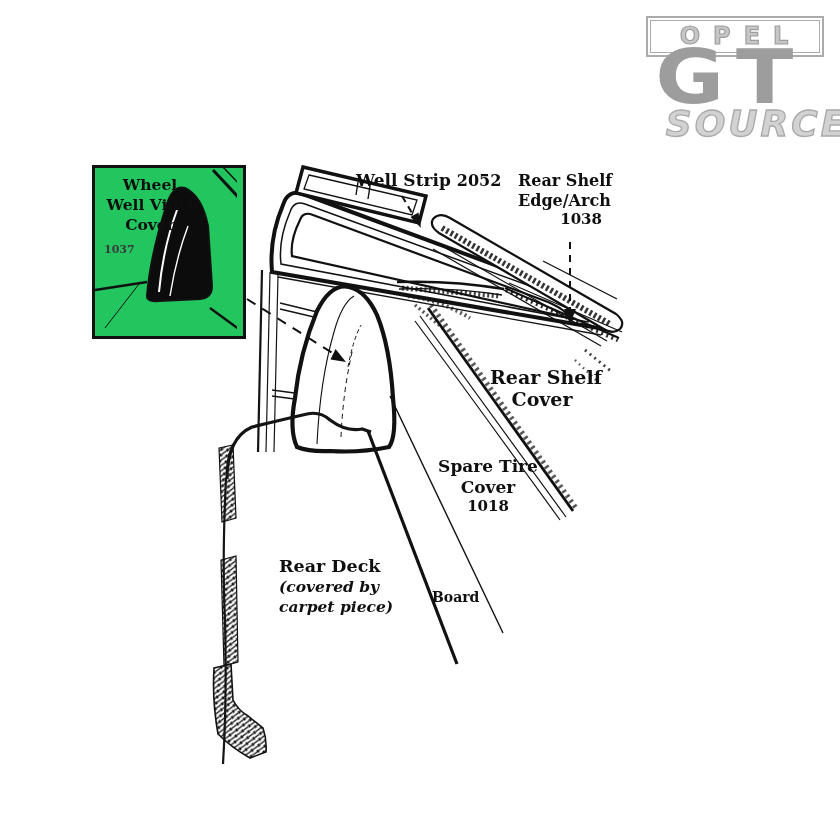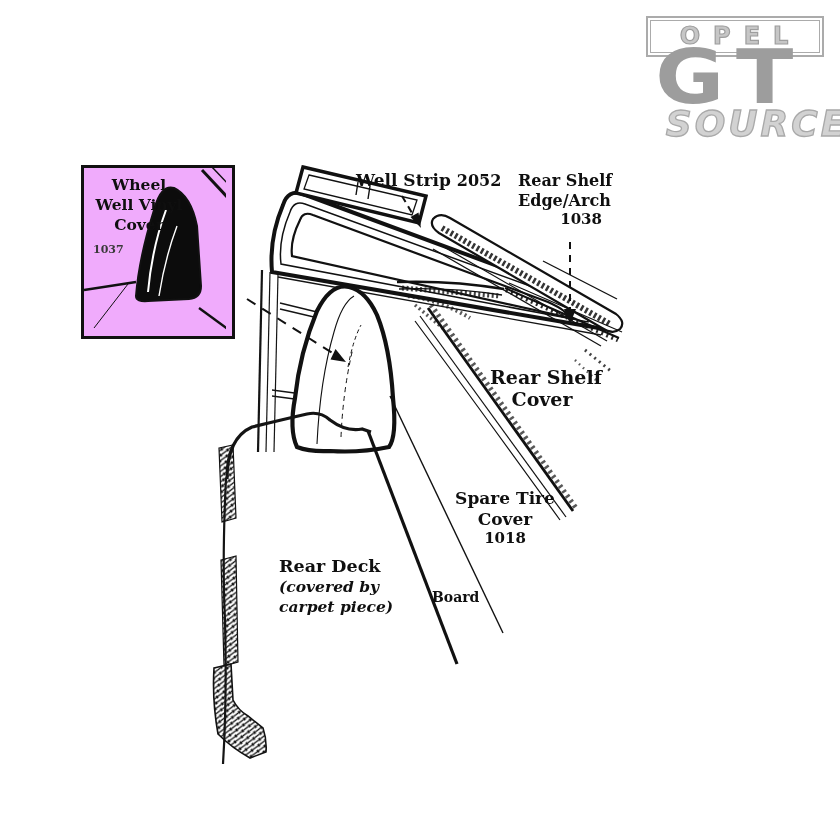--- a/index.html
+++ b/index.html
@@ -12,29 +12,29 @@
   .ctr{text-align:center;}
   .it{font-style:italic;}
 
   
   .trim-strip-lbl{left:356px;top:170px;font-size:17px;}
   .trim-strip-lbl .num{margin-left:6px;font-size:16px;}
   .shelf-edge-lbl{left:518px;top:171px;width:92px;font-size:16px;}
   .shelf-edge-lbl .num{font-size:15px;text-align:right;padding-right:8px;}
   .alt-parts-lbl{left:466px;top:326px;width:98px;font-size:15.5px;}
   .shelf-cover-lbl{left:490px;top:366px;width:104px;font-size:19px;line-height:1.18;}
-  .spare-tire-lbl{left:436px;top:488px;width:104px;font-size:17px;margin-left:17px;}
+  .spare-tire-lbl{left:436px;top:456px;width:104px;font-size:17px;}
   .spare-tire-lbl .num{font-size:15px;}
   .rear-deck-lbl{left:279px;top:556px;font-size:17.5px;}
   .rear-deck-lbl .note{font-size:15.5px;font-weight:700;line-height:1.25;}
   .board-lbl{left:432px;top:589px;font-size:14px;}
 
   
-  .inset-box{position:absolute;left:81px;top:165px;width:148px;height:168px;
-             border:3px solid #111;background:#f0abfc;}
+  .inset-box{position:absolute;left:92px;top:165px;width:148px;height:168px;
+             border:3px solid #111;background:#22c55e;}
   .inset-title{position:absolute;left:2px;top:7px;width:106px;text-align:center;
                font-size:15.5px;font-weight:700;color:#0f0f0f;line-height:1.28;}
   .inset-num{position:absolute;left:9px;top:75px;font-size:11px;font-weight:700;color:#3a3a3a;}
 
   
   .logo{position:absolute;}
   .opel-outer{left:646px;top:16px;width:178px;border:2px solid #ababab;padding:2px;box-sizing:border-box;}
   .opel-inner{border:1.5px solid #ababab;text-align:center;
               font-family:"DejaVu Sans","Liberation Sans",sans-serif;font-weight:700;
               font-size:24px;letter-spacing:13px;padding:1px 0 2px 11px;

